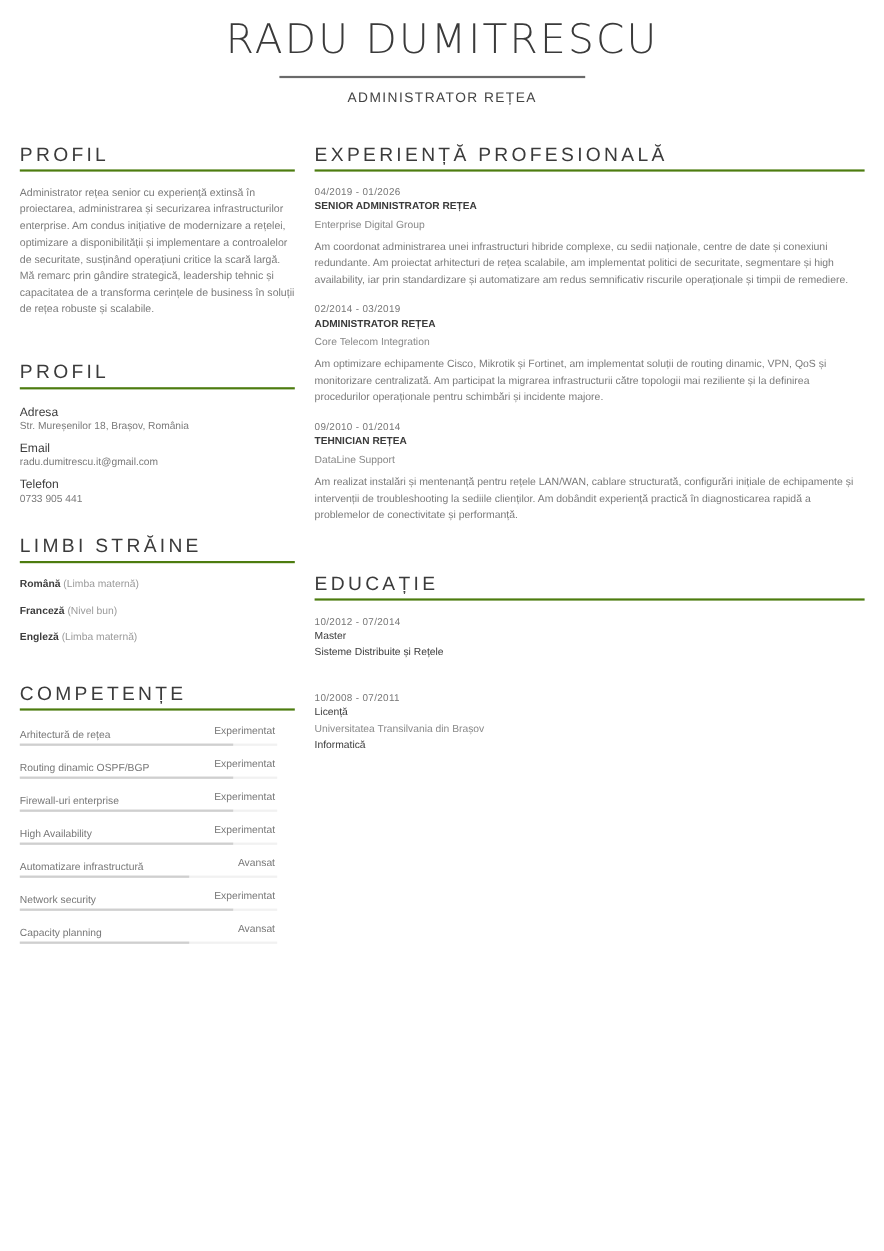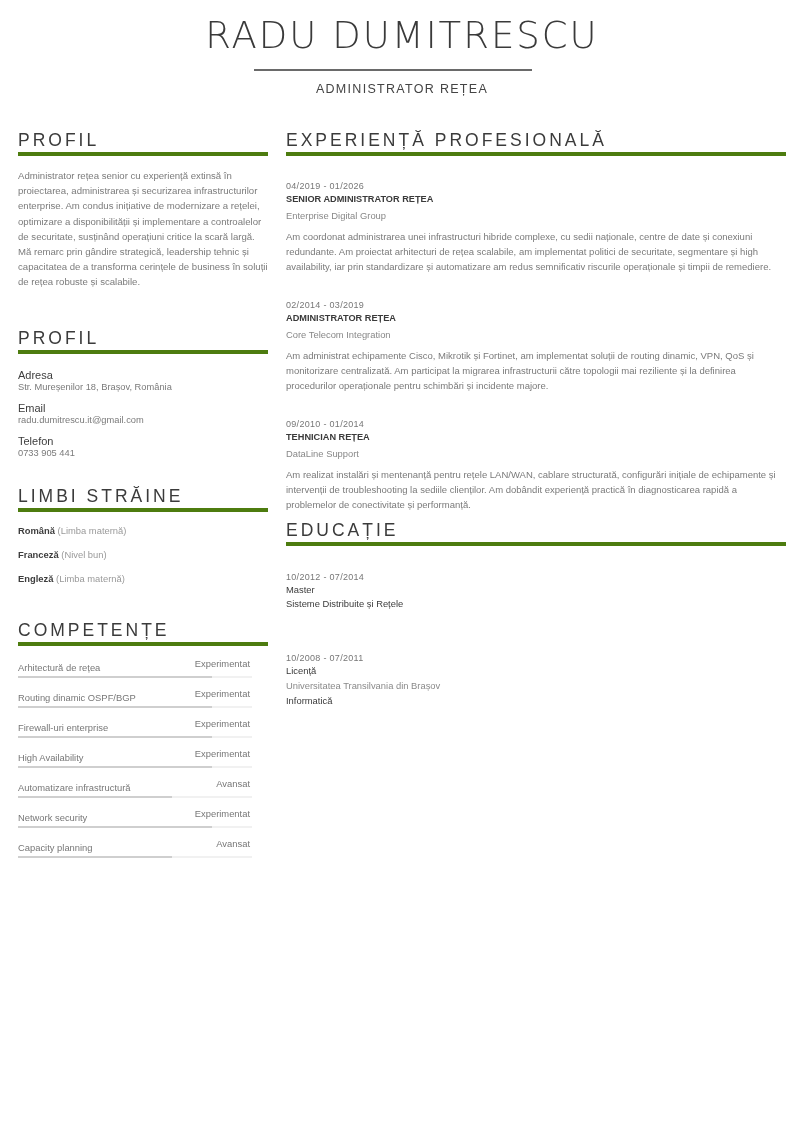--- a/index.html
+++ b/index.html
@@ -25,21 +25,21 @@
     .role {
       position: absolute; top: 82px; left: 0; width: 804px;
       font-size: 12.5px; letter-spacing: 1.3px; color: #444; text-align: center;
     }
 
     .col-left { position: absolute; top: 128px; left: 18px; width: 250px; }
     .col-right { position: absolute; top: 128px; left: 286px; width: 500px; }
 
     .section-title {
       font-size: 17.5px; letter-spacing: 3px; color: #3b3b3b;
-      padding-bottom: 9px; border-bottom: 4px solid #4d7c0f;
+      padding-bottom: 9px; border-bottom: 2px solid #4d7c0f;
       font-weight: 400; height: 28px; line-height: 24px;
     }
 
     .profile-text {
       margin-top: 12px; font-size: 9.6px; line-height: 15.2px; color: #7b7b7b;
     }
 
     .contact-section { position: absolute; top: 198px; left: 0; width: 250px; }
     .contact-item { margin-top: 0; }
     .contact-label { font-size: 11px; color: #3d3d3d; font-weight: 400; line-height: 12px; }
@@ -51,21 +51,21 @@
     .lang-level { color: #9a9a9a; }
 
     .skills-section { position: absolute; top: 490px; left: 0; width: 250px; }
     .skill-row { position: relative; height: 30px; width: 234px; }
     .skill-name { position: absolute; left: 0; top: 14px; font-size: 9.4px; color: #777; }
     .skill-level { position: absolute; right: 2px; top: 10px; font-size: 9.4px; color: #777; }
     .skill-track { position: absolute; left: 0; bottom: 0; height: 2px; width: 234px; background: #f1f1f1; }
     .skill-fill { position: absolute; left: 0; bottom: 0; height: 2px; background: #cfcfcf; }
 
     .exp-item { margin-bottom: 0; }
-    .date { font-size: 9px; color: #777; letter-spacing: 0.3px; line-height: 12px; margin-top: 12px; }
+    .date { font-size: 9px; color: #777; letter-spacing: 0.3px; line-height: 12px; }
     .job-title { font-size: 9.2px; color: #3a3a3a; font-weight: 600; line-height: 14px; }
     .company { font-size: 9.4px; color: #888; line-height: 14px; margin-top: 3px; }
     .desc { font-size: 9.5px; color: #7a7a7a; line-height: 15px; margin-top: 6px; }
 
     .edu-section { position: absolute; top: 390px; left: 0; width: 500px; }
     .edu-degree { font-size: 9.4px; color: #3a3a3a; font-weight: 400; line-height: 14px; }
     .edu-school { font-size: 9.4px; color: #8a8a8a; line-height: 16px; }
     .edu-field { font-size: 9.4px; color: #3a3a3a; line-height: 14px; }
   </style>
 </head>
@@ -178,21 +178,21 @@
       <div class="job-title">SENIOR ADMINISTRATOR REȚEA</div>
       <div class="company">Enterprise Digital Group</div>
       <div class="desc">Am coordonat administrarea unei infrastructuri hibride complexe, cu sedii naționale, centre de date și conexiuni redundante. Am proiectat arhitecturi de rețea scalabile, am implementat politici de securitate, segmentare și high availability, iar prin standardizare și automatizare am redus semnificativ riscurile operaționale și timpii de remediere.</div>
     </div>
     <div style="height:13px"></div>
 
     <div class="exp-item">
       <div class="date">02/2014 - 03/2019</div>
       <div class="job-title">ADMINISTRATOR REȚEA</div>
       <div class="company">Core Telecom Integration</div>
-      <div class="desc">Am administrat echipamente Cisco, Mikrotik și Fortinet, am implementat soluții de routing dinamic, VPN, QoS și monitorizare centralizată. Am participat la migrarea infrastructurii către topologii mai reziliente și la definirea procedurilor operaționale pentru schimbări și incidente majore.</div>
+      <div class="desc">Am optimizare echipamente Cisco, Mikrotik și Fortinet, am implementat soluții de routing dinamic, VPN, QoS și monitorizare centralizată. Am participat la migrarea infrastructurii către topologii mai reziliente și la definirea procedurilor operaționale pentru schimbări și incidente majore.</div>
     </div>
     <div style="height:13px"></div>
 
     <div class="exp-item">
       <div class="date">09/2010 - 01/2014</div>
       <div class="job-title">TEHNICIAN REȚEA</div>
       <div class="company">DataLine Support</div>
       <div class="desc">Am realizat instalări și mentenanță pentru rețele LAN/WAN, cablare structurată, configurări inițiale de echipamente și intervenții de troubleshooting la sediile clienților. Am dobândit experiență practică în diagnosticarea rapidă a problemelor de conectivitate și performanță.</div>
     </div>
   </div>

